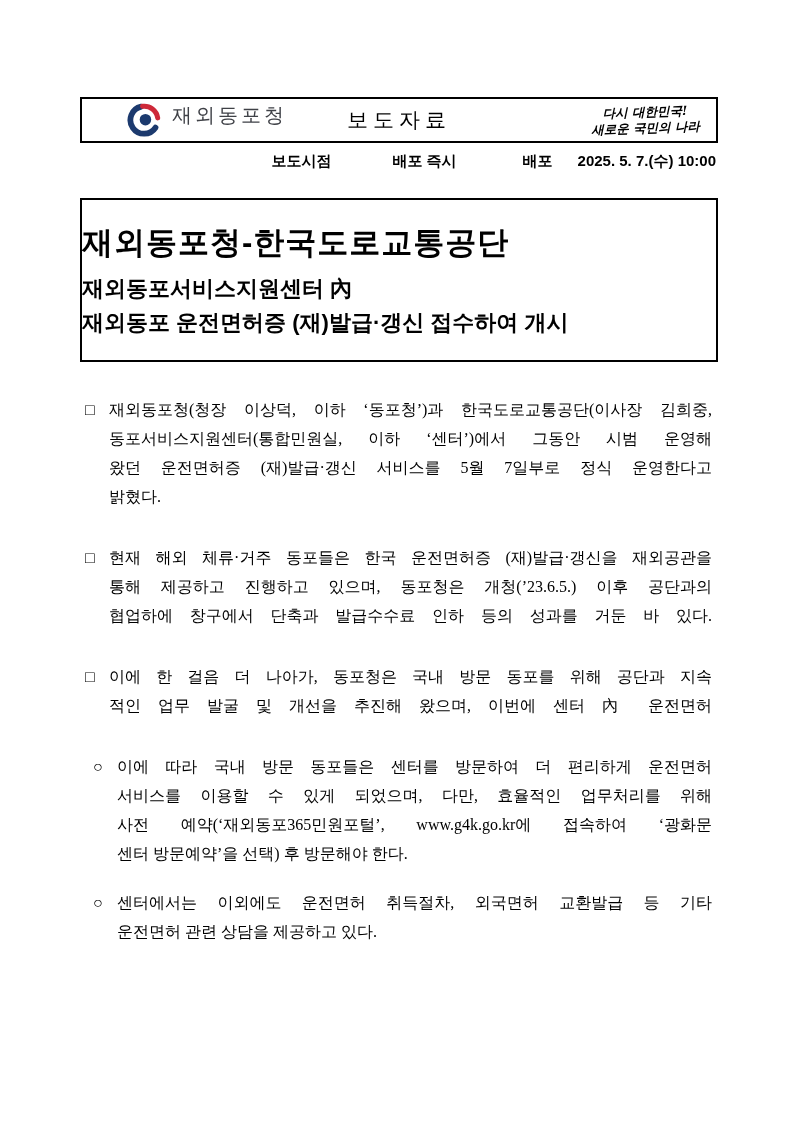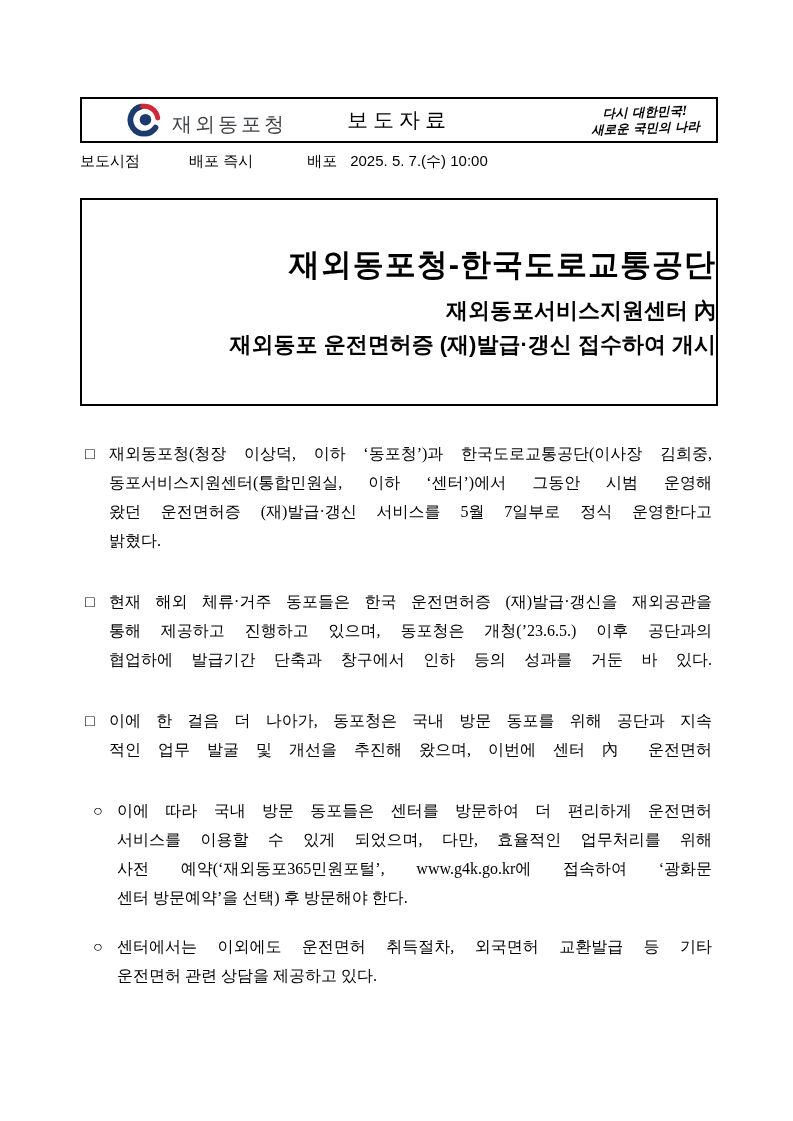--- a/index.html
+++ b/index.html
@@ -9,45 +9,45 @@
     overflow:hidden;
   }
   .page{position:relative;width:793px;height:1121px;}
 
   
   .header-box{
     box-sizing:border-box;margin:97px 75px 0 80px;height:46px;
     border:2px solid #000;
     display:grid;grid-template-columns:1fr auto 1fr;align-items:center;
   }
-  .brand{display:flex;align-items:flex-end;gap:10px;padding-left:44px;}
+  .brand{display:flex;align-items:flex-start;gap:10px;padding-left:44px;}
   .emblem{width:36px;height:36px;flex:0 0 36px;}
   .agency-name{font-size:20px;letter-spacing:3px;color:#3f4147;white-space:nowrap;}
   .doc-type{font-size:21px;letter-spacing:5px;text-align:center;white-space:nowrap;}
   .slogan{
     justify-self:end;text-align:center;padding-right:16px;
     font-family:"DejaVu Serif",serif;font-style:italic;font-weight:bold;
     font-size:12.5px;line-height:1.3;transform:rotate(-2deg);white-space:nowrap;
   }
 
   
   .date-row{
     margin:6px 75px 0 80px;height:24px;padding-right:2px;
-    display:flex;justify-content:flex-start;align-items:center;
+    display:flex;justify-content:flex-end;align-items:center;
     font-family:"Liberation Sans","DejaVu Sans",sans-serif;
-    font-weight:normal;font-size:15px;white-space:nowrap;
+    font-weight:bold;font-size:15px;white-space:nowrap;gap:12px;
   }
   .date-row .g1{margin-right:49px;}
   .date-row .g2{margin-right:25px;}
   .date-row .g3{margin-right:13px;padding-left:29px;}
 
   
   .title-box{
-    box-sizing:border-box;margin:25px 75px 0 80px;height:208px;
-    border:2px solid #000;text-align:right;
+    box-sizing:border-box;margin:25px 75px 0 80px;height:164px;
+    border:2px solid #000;text-align:left;
     font-family:"Liberation Sans","DejaVu Sans",sans-serif;font-weight:bold;
     display:flex;flex-direction:column;justify-content:center;
   }
   .title-main{font-size:31px;letter-spacing:1px;margin-bottom:10px;}
   .title-sub{font-size:22px;margin-bottom:4px;}
   .title-sub:last-child{margin-bottom:0;}
 
   
   .content{margin:0 81px 0 85px;}
   .para{display:flex;margin-top:32px;}
@@ -106,21 +106,21 @@
         <div class="ln">왔던 운전면허증 (재)발급·갱신 서비스를 5월 7일부로 정식 운영한다고</div>
         <div class="ln last">밝혔다.</div>
       </div>
     </div>
 
     <div class="para">
       <span class="bullet">□</span>
       <div class="ptext">
         <div class="ln">현재 해외 체류·거주 동포들은 한국 운전면허증 (재)발급·갱신을 재외공관을</div>
         <div class="ln">통해 제공하고 진행하고 있으며, 동포청은 개청(’23.6.5.) 이후 공단과의</div>
-        <div class="ln">협업하에 발급기간 단축과 창구에서 인하 등의 성과를 거둔 바 있다.</div>
+        <div class="ln">협업하에 창구에서 단축과 발급수수료 인하 등의 성과를 거둔 바 있다.</div>
       </div>
     </div>
 
     <div class="para">
       <span class="bullet">□</span>
       <div class="ptext">
         <div class="ln">이에 한 걸음 더 나아가, 동포청은 국내 방문 동포를 위해 공단과 지속</div>
         <div class="ln">적인 업무 발굴 및 개선을 추진해 왔으며, 이번에 센터 內 운전면허</div>
       </div>
     </div>

